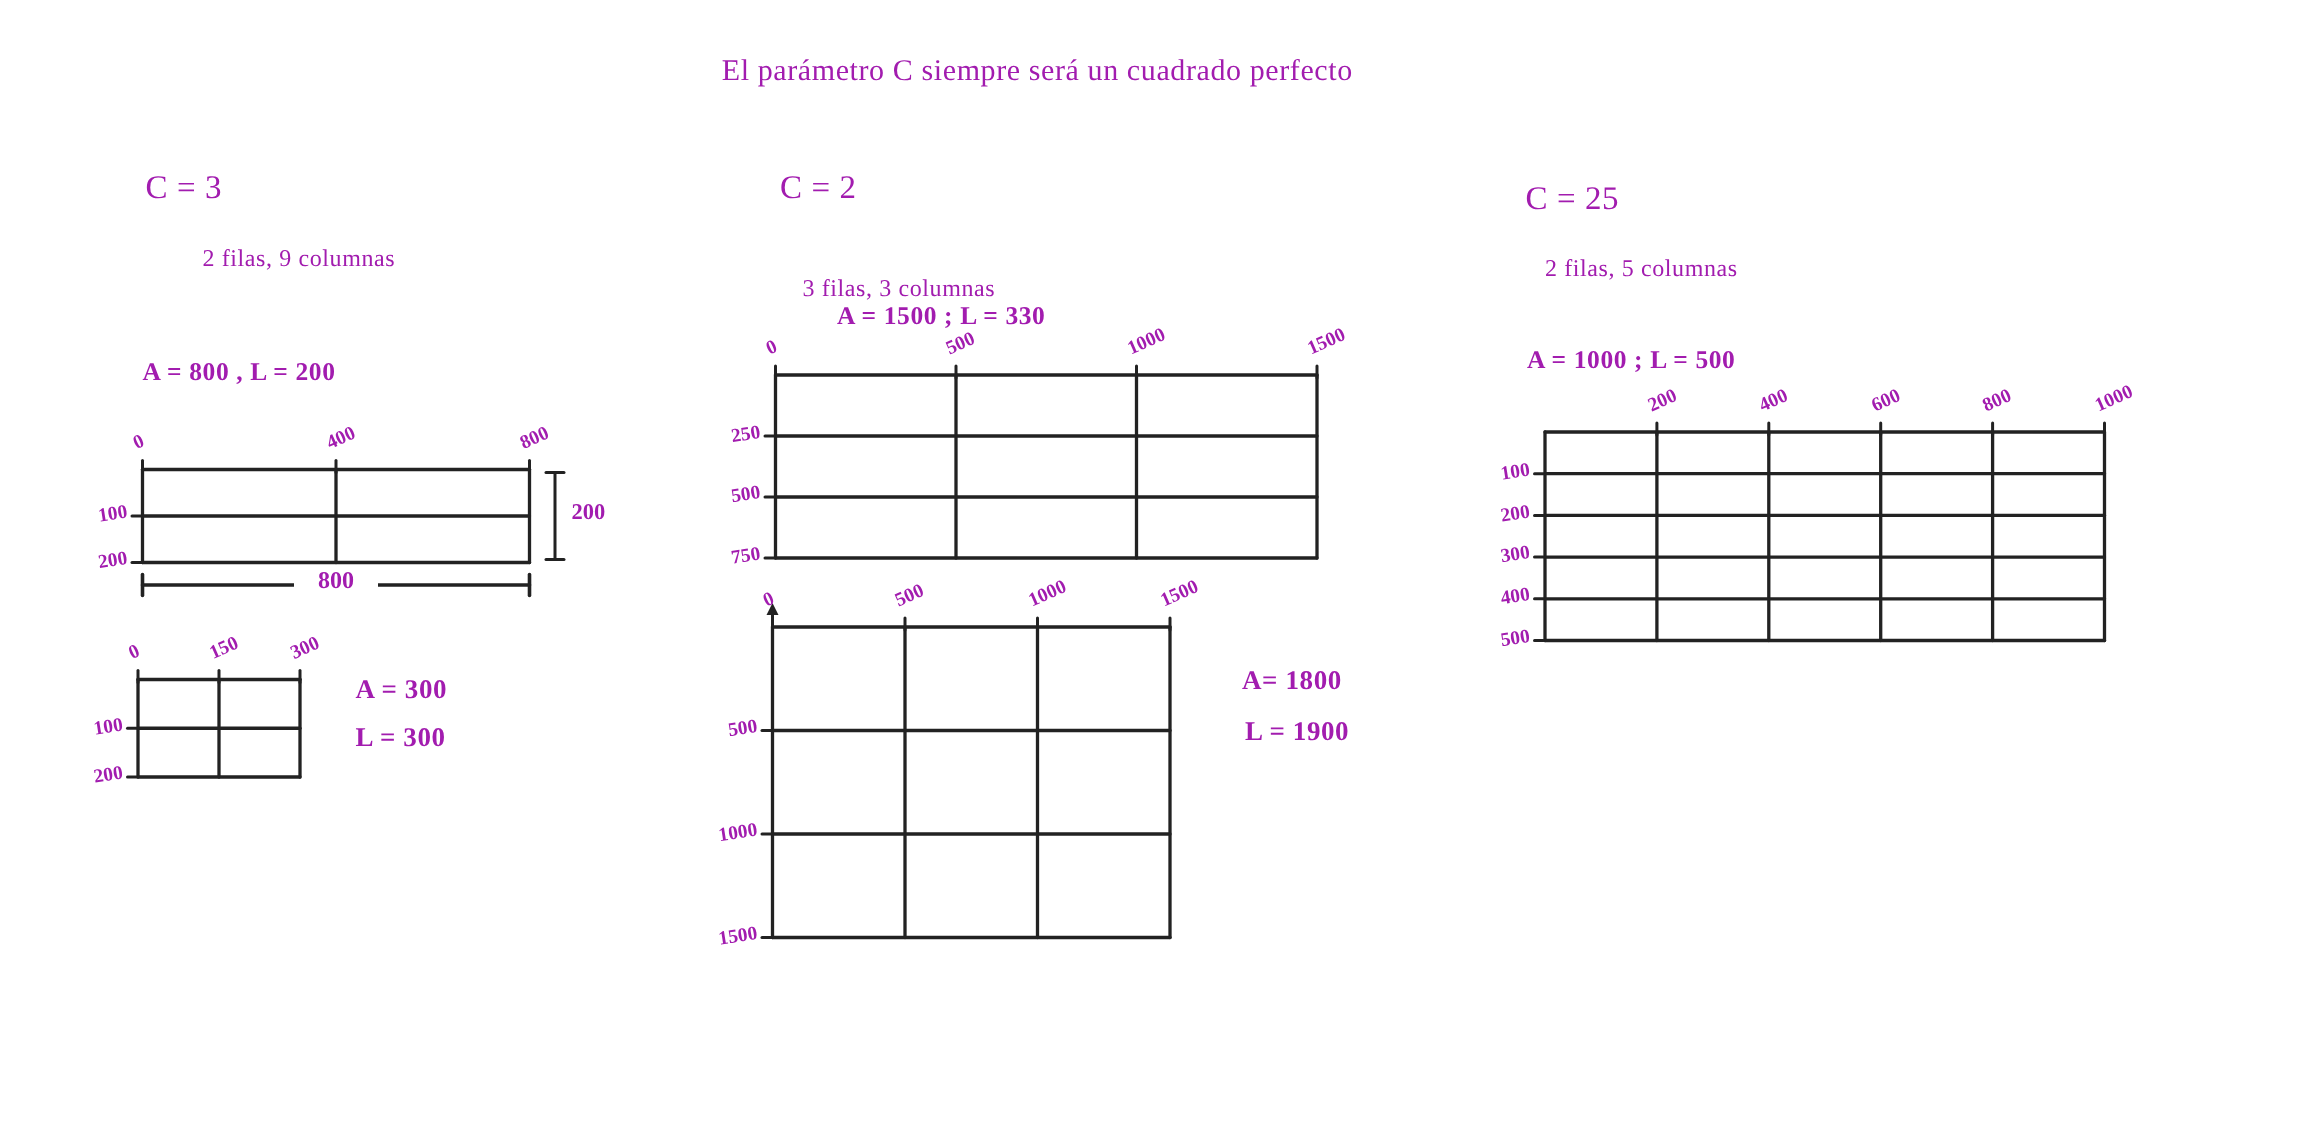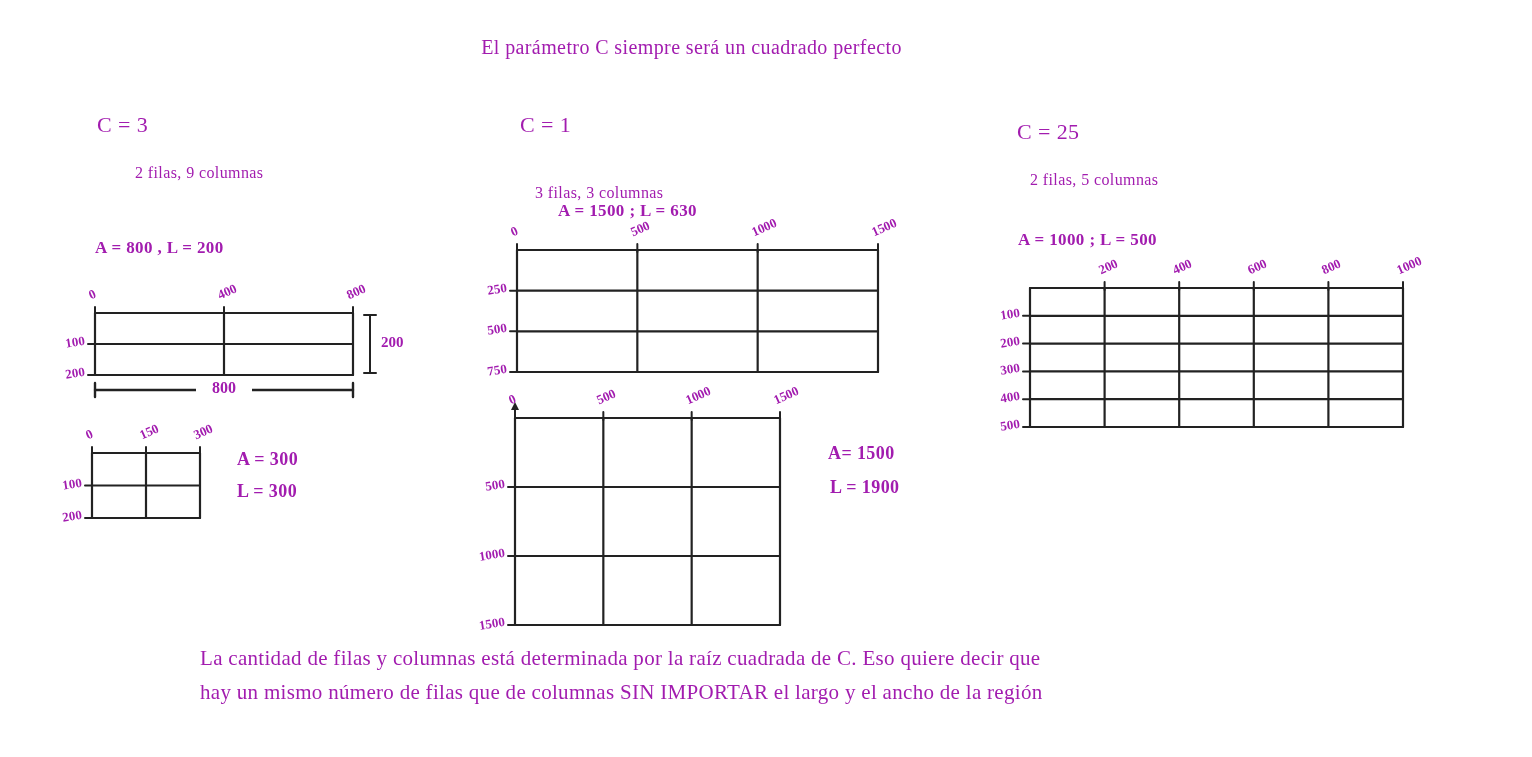--- a/index.html
+++ b/index.html
@@ -80,23 +80,23 @@
       </svg>
       <div class="tick tick-x" style="left: 48px; top: 3px;">0</div>
       <div class="tick tick-x" style="left: 102px; top: 3px;">150</div>
       <div class="tick tick-x" style="left: 156px; top: 3px;">300</div>
       <div class="tick tick-y" style="left: 0px; width: 40px; top: 53.5px;">100</div>
       <div class="tick tick-y" style="left: 0px; width: 40px; top: 86px;">200</div>
     </div>
   <div class="txt side-label" style="left:237px;top:449px;">A = 300</div>
   <div class="txt side-label" style="left:237px;top:481px;">L = 300</div>
 
-  <div class="txt c-label" style="left:520px;top:112px;">C = 1</div>
+  <div class="txt c-label" style="left:520px;top:112px;">C = 2</div>
   <div class="txt dims-label" style="left:535px;top:164px;margin-top:20px;">3 filas, 3 columnas</div>
-  <div class="txt params-label" style="left:558px;top:201px;">A = 1500 ;   L = 630</div>
+  <div class="txt params-label" style="left:558px;top:201px;">A = 1500 ;   L = 330</div>
   <div class="grid-host" style="left: 467px; top: 220px; width: 506px; height: 197px;">
       <svg width="506" height="197">
         <line x1="50" y1="30" x2="50" y2="152" stroke="#222222" stroke-width="2.2" stroke-linecap="round"></line>
         <line x1="170.33333333333331" y1="30" x2="170.33333333333331" y2="152" stroke="#222222" stroke-width="2.2" stroke-linecap="round"></line>
         <line x1="290.66666666666663" y1="30" x2="290.66666666666663" y2="152" stroke="#222222" stroke-width="2.2" stroke-linecap="round"></line>
         <line x1="411" y1="30" x2="411" y2="152" stroke="#222222" stroke-width="2.2" stroke-linecap="round"></line>
         <line x1="50" y1="30" x2="411" y2="30" stroke="#222222" stroke-width="2.2" stroke-linecap="round"></line>
         <line x1="50" y1="70.66666666666666" x2="411" y2="70.66666666666666" stroke="#222222" stroke-width="2.2" stroke-linecap="round"></line>
         <line x1="50" y1="111.33333333333333" x2="411" y2="111.33333333333333" stroke="#222222" stroke-width="2.2" stroke-linecap="round"></line>
         <line x1="50" y1="152" x2="411" y2="152" stroke="#222222" stroke-width="2.2" stroke-linecap="round"></line>
@@ -138,21 +138,21 @@
         <polygon points="46,22 50,14 54,22" fill="#222222"></polygon>
       </svg>
       <div class="tick tick-x" style="left: 48px; top: 3px;">0</div>
       <div class="tick tick-x" style="left: 136.333px; top: 3px;">500</div>
       <div class="tick tick-x" style="left: 224.667px; top: 3px;">1000</div>
       <div class="tick tick-x" style="left: 313px; top: 3px;">1500</div>
       <div class="tick tick-y" style="left: 0px; width: 40px; top: 90px;">500</div>
       <div class="tick tick-y" style="left: 0px; width: 40px; top: 159px;">1000</div>
       <div class="tick tick-y" style="left: 0px; width: 40px; top: 228px;">1500</div>
     </div>
-  <div class="txt side-label" style="left:828px;top:443px;">A= 1500</div>
+  <div class="txt side-label" style="left:828px;top:443px;">A= 1800</div>
   <div class="txt side-label" style="left:830px;top:477px;">L = 1900</div>
 
   <div class="txt c-label" style="left:1017px;top:119px;text-align:right;">C = 25</div>
   <div class="txt dims-label" style="left:1030px;top:171px;">2 filas, 5 columnas</div>
   <div class="txt params-label" style="left:1018px;top:230px;">A = 1000  ;   L = 500</div>
   <div class="grid-host" style="left: 980px; top: 258px; width: 518px; height: 214px;">
       <svg width="518" height="214">
         <line x1="50" y1="30" x2="50" y2="169" stroke="#222222" stroke-width="2.2" stroke-linecap="round"></line>
         <line x1="124.6" y1="30" x2="124.6" y2="169" stroke="#222222" stroke-width="2.2" stroke-linecap="round"></line>
         <line x1="199.2" y1="30" x2="199.2" y2="169" stroke="#222222" stroke-width="2.2" stroke-linecap="round"></line>
@@ -181,18 +181,14 @@
       <div class="tick tick-x" style="left: 271.8px; top: 3px;">600</div>
       <div class="tick tick-x" style="left: 346.4px; top: 3px;">800</div>
       <div class="tick tick-x" style="left: 421px; top: 3px;">1000</div>
       <div class="tick tick-y" style="left: 0px; width: 40px; top: 48.8px;">100</div>
       <div class="tick tick-y" style="left: 0px; width: 40px; top: 76.6px;">200</div>
       <div class="tick tick-y" style="left: 0px; width: 40px; top: 104.4px;">300</div>
       <div class="tick tick-y" style="left: 0px; width: 40px; top: 132.2px;">400</div>
       <div class="tick tick-y" style="left: 0px; width: 40px; top: 160px;">500</div>
     </div>
 
-  <div class="footer" style="left:200px;top:641px;">
-    <div>La cantidad de filas y columnas está determinada por la raíz cuadrada de C. Eso quiere decir que</div>
-    <div>hay un mismo número de filas que de columnas SIN IMPORTAR el largo y el ancho de la región</div>
-  </div>
 
 </div>
 
 </body></html>

